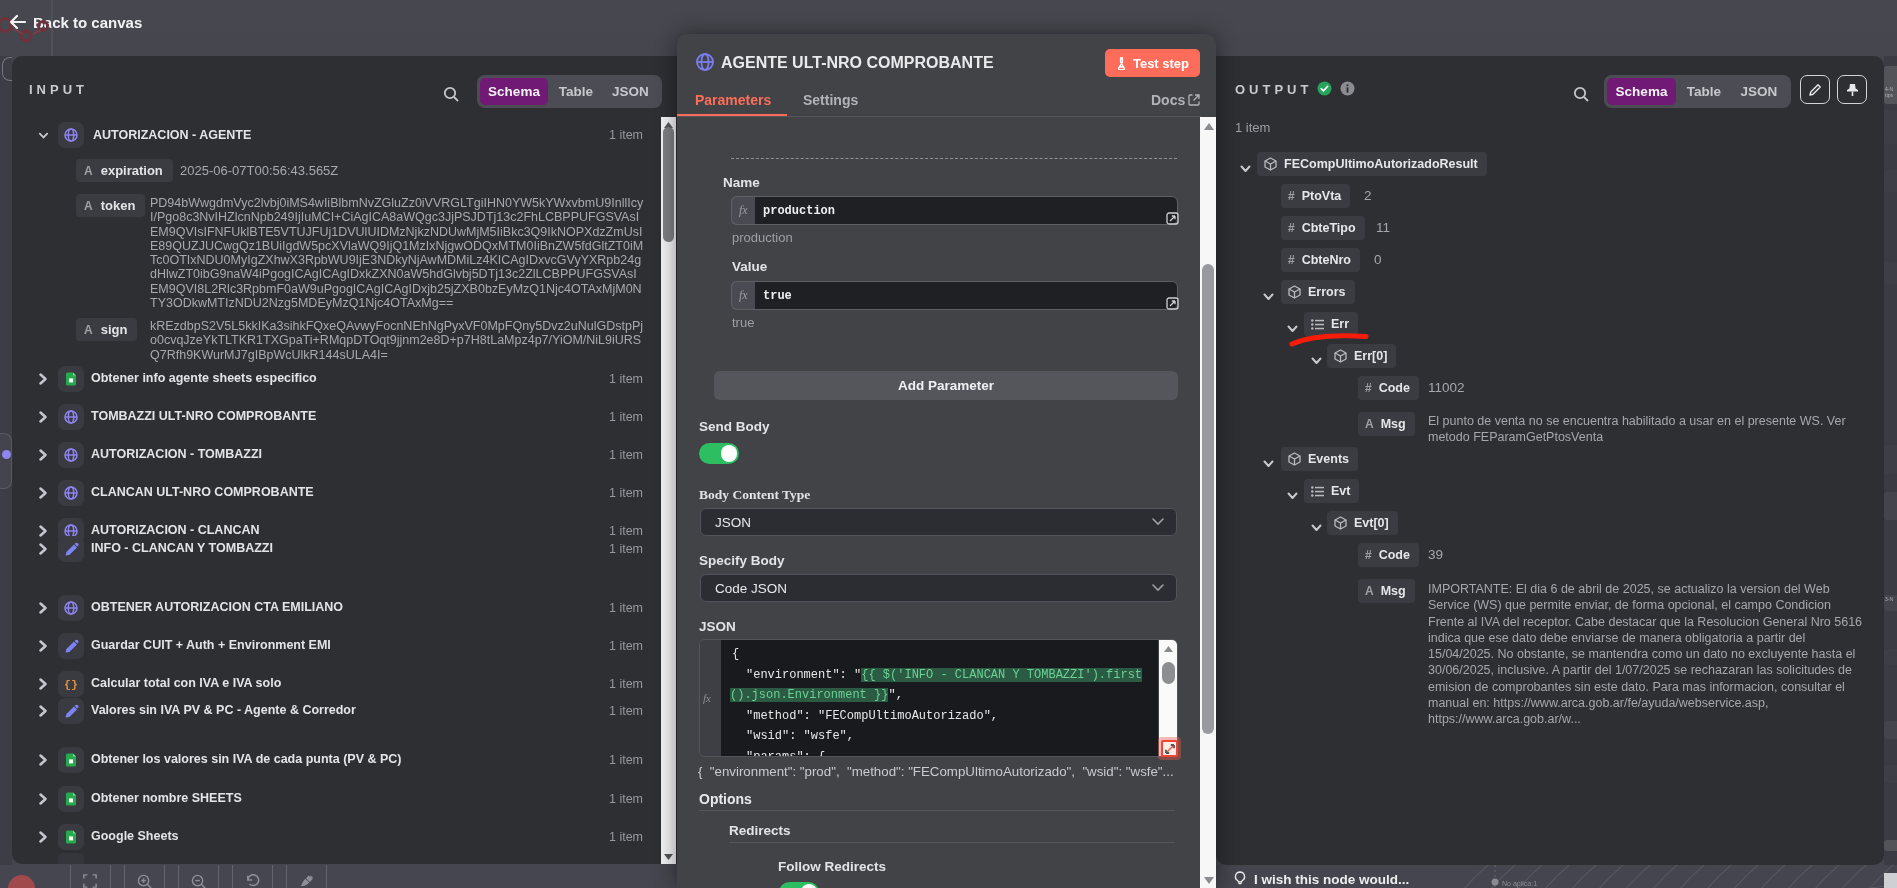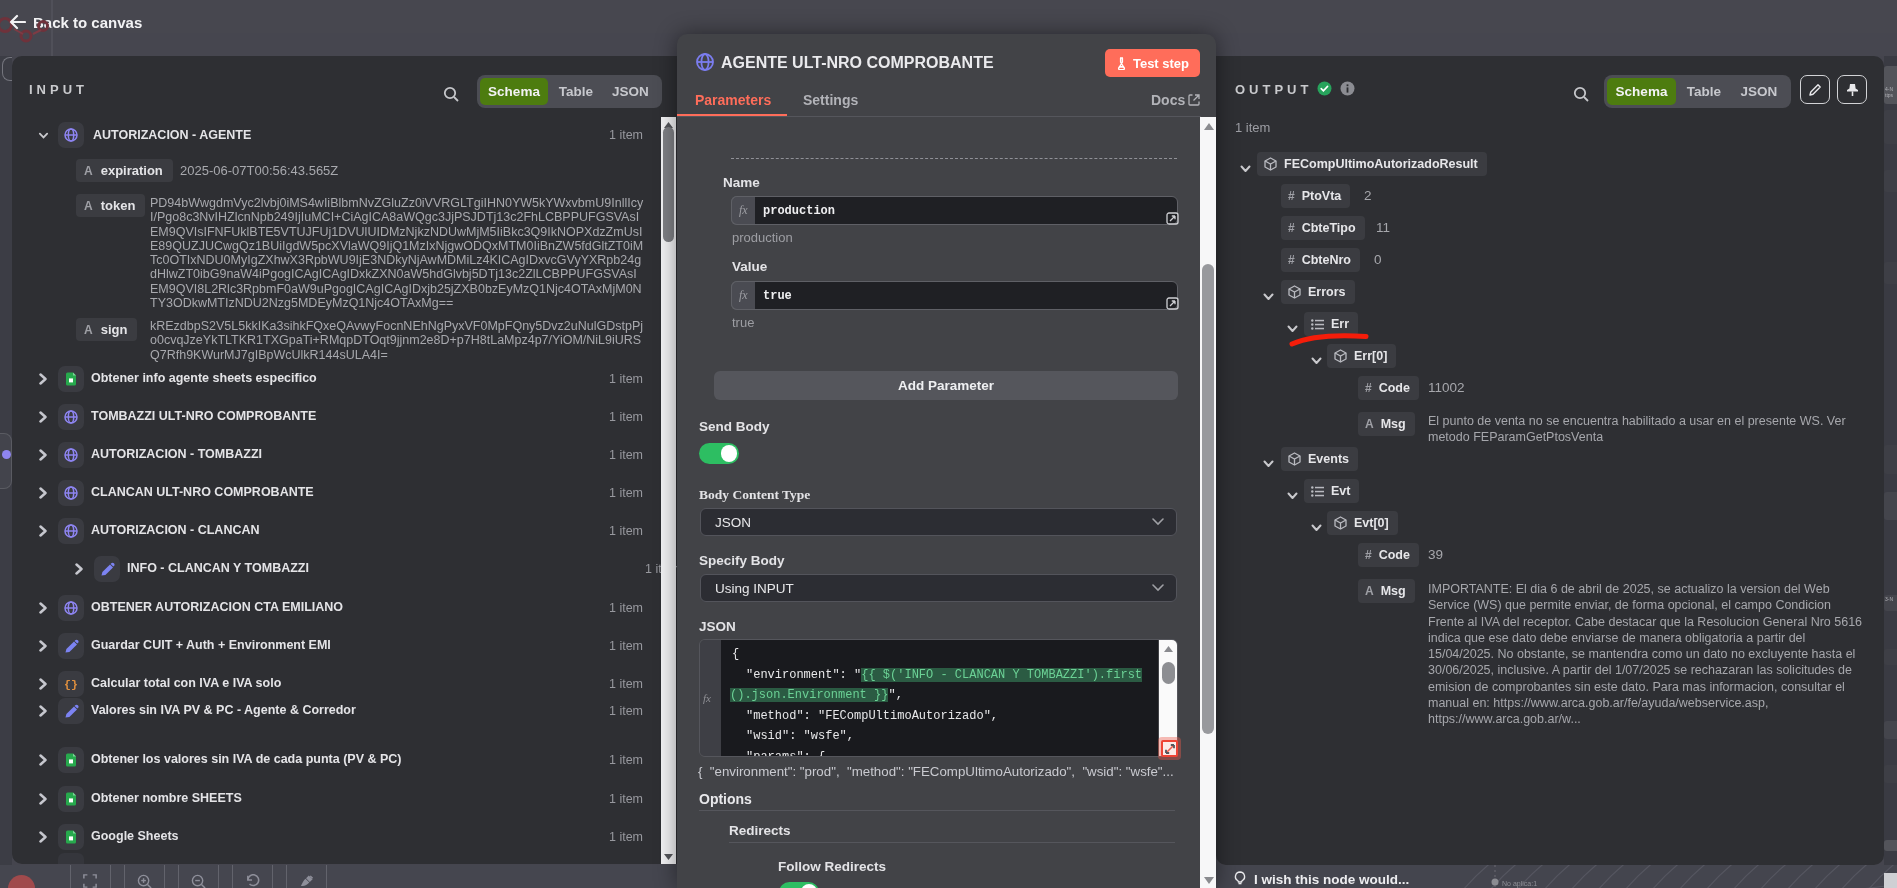--- a/index.html
+++ b/index.html
@@ -15,21 +15,21 @@
   #botright { left:1216px; top:865px; width:681px; height:23px; background:#44454e; }
   .dots { background-image: radial-gradient(#565764 1px, transparent 1.2px); background-size:14px 14px; }
   
   #pinput { left:12px; top:56px; width:665px; height:808px; background:#2e2f33; border-radius:10px 0 0 10px; }
   #pmain  { left:677px; top:34px; width:539px; height:854px; background:#424347; border-radius:10px 10px 0 0; box-shadow:0 0 22px rgba(0,0,0,0.45); z-index:5; }
   #pout   { left:1216px; top:56px; width:668px; height:809px; background:#2e2f33; border-radius:0 10px 10px 10px; }
   .lbl { color:#e3e3e6; font-size:13.5px; font-weight:bold; }
   
   .seg { position:absolute; height:33px; background:#4c4d54; border-radius:8px; display:flex; align-items:center; padding:3px; }
   .seg span { display:flex; align-items:center; justify-content:center; height:27px; font-size:13.5px; font-weight:bold; color:#c7c8cd; border-radius:6px; }
-  .seg .on { background:#4d7c0f; color:#f3f3f5; border-radius:5px; }
+  .seg .on { background:#701a75; color:#f3f3f5; border-radius:5px; }
   
   .pill { position:absolute; height:24px; background:#3b3c41; border-radius:4px; display:flex; align-items:center; gap:7px; padding:0 9px 0 7px; color:#e6e6e9; font-size:12.5px; font-weight:bold; white-space:nowrap; }
   .pill .ic { font-weight:bold; color:#9fa0a6; font-size:12px; }
   .val { position:absolute; color:#a6a7ac; font-size:13.5px; white-space:nowrap; }
   .chev { position:absolute; width:11px; height:11px; }
   
   .lrow { position:absolute; left:0; width:649px; height:26px; }
   .lrow .chv { position:absolute; left:27px; top:7px; }
   .lrow .ibox { position:absolute; left:46px; top:0; width:26px; height:26px; background:#3a3b41; border-radius:7px; display:flex; align-items:center; justify-content:center; }
   .lrow .nm { position:absolute; left:79px; top:5px; color:#e4e4e7; font-size:12.5px; font-weight:bold; white-space:nowrap; }
@@ -266,21 +266,21 @@
       <div class="ibox">
             <svg width="16" height="16" viewBox="0 0 16 16">
               <circle cx="8" cy="8" r="6" fill="none" stroke="#8e85f2" stroke-width="1.5"></circle>
               <ellipse cx="8" cy="8" rx="2.7" ry="6" fill="none" stroke="#8e85f2" stroke-width="1.5"></ellipse>
               <line x1="2" y1="8" x2="14" y2="8" stroke="#8e85f2" stroke-width="1.5"></line>
             </svg>
           </div>
       <div class="nm">AUTORIZACION - CLANCAN</div>
       <div class="cnt">1 item</div>
     </div>
-<div class="lrow" style="top:500px;margin-left:36px;">
+<div class="lrow" style="top:480px;">
       <svg class="chv" width="8" height="12" viewBox="0 0 8 12">
             <path d="M1.5 1.5l5 4.5-5 4.5" fill="none" stroke="#c6c7ce" stroke-width="2.5" stroke-linecap="round" stroke-linejoin="round"></path>
           </svg>
       <div class="ibox">
             <svg width="15" height="15" viewBox="0 0 15 15">
               <path d="M1.5 13.5l.9-3.4L10 2.5l3 3-7.6 7.6-3.9.4z" fill="#7c83f2"></path>
               <path d="M11.2 1.3a1.9 1.9 0 0 1 2.7 2.7l-.6.6-2.7-2.7.6-.6z" fill="#7c83f2"></path>
             </svg>
           </div>
       <div class="nm">INFO - CLANCAN Y TOMBAZZI</div>
@@ -442,21 +442,21 @@
     <div class="abs lbl" style="left:22px;top:385px;">Send Body</div>
     <div class="toggle" style="left:22px;top:409px;">
         <i></i>
       </div>
     <div class="abs lbl" style="left:22px;top:453px;font-family:Liberation Serif, serif;">Body Content Type</div>
     <div class="fselect" style="left:23px;top:474px;width:477px;">JSON</div>
     <svg class="abs" style="left:475px;top:484px;" width="12" height="8" viewBox="0 0 12 8">
         <path d="M1 1l5 5 5-5" fill="none" stroke="#9fa0a5" stroke-width="1.6" stroke-linecap="round"></path>
       </svg>
     <div class="abs lbl" style="left:22px;top:519px;">Specify Body</div>
-    <div class="fselect" style="left:23px;top:540px;width:477px;">Using INPUT</div>
+    <div class="fselect" style="left:23px;top:540px;width:477px;">Code JSON</div>
     <svg class="abs" style="left:475px;top:550px;" width="12" height="8" viewBox="0 0 12 8">
         <path d="M1 1l5 5 5-5" fill="none" stroke="#9fa0a5" stroke-width="1.6" stroke-linecap="round"></path>
       </svg>
     <div class="abs lbl" style="left:22px;top:585px;">JSON</div>
 
     <div class="abs" style="left:22px;top:605px;width:479px;height:118px;border-radius:6px;overflow:hidden;border:1px solid #55565c;">
       <div class="abs" style="left:0;top:0;width:21px;height:118px;background:#3e3f45;"></div>
       <div class="abs" style="left:3px;top:52px;color:#8f9095;font-size:11px;font-style:italic;font-family:'Liberation Serif',serif;">fx</div>
       <div class="abs" style="left:21px;top:0;width:437px;height:118px;background:#191a1e;"></div>
       <div class="abs mono" style="left:21px;top:0;width:437px;height:118px;color:#e8e8ea;font-size:12px;line-height:20.5px;padding-top:4px;white-space:nowrap;">

